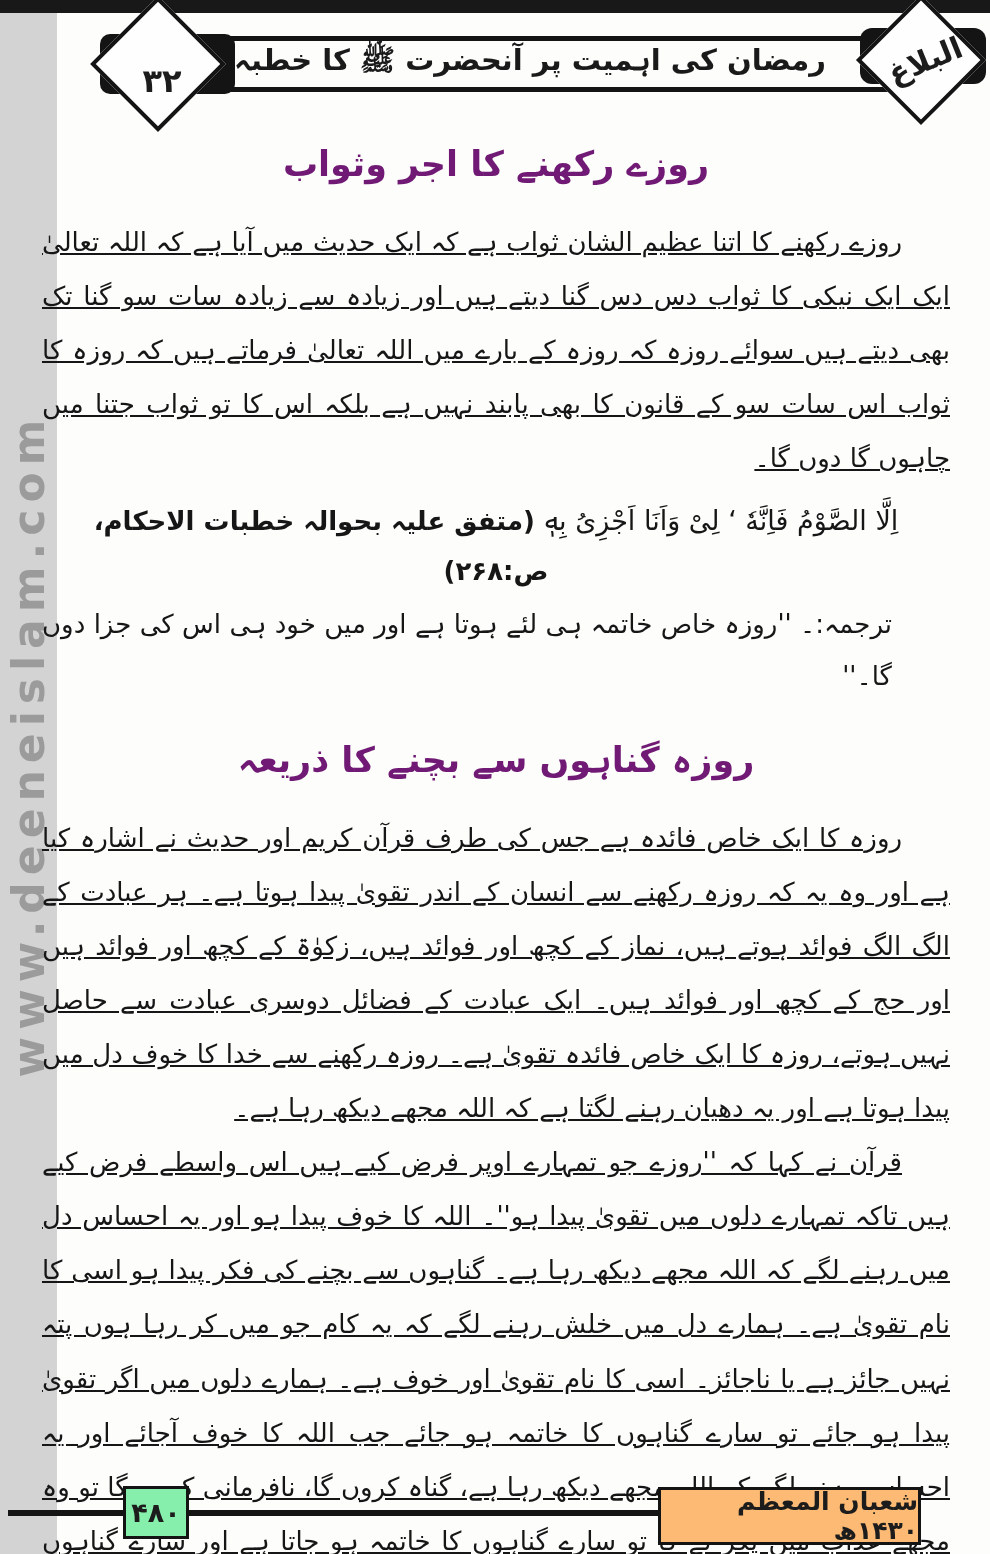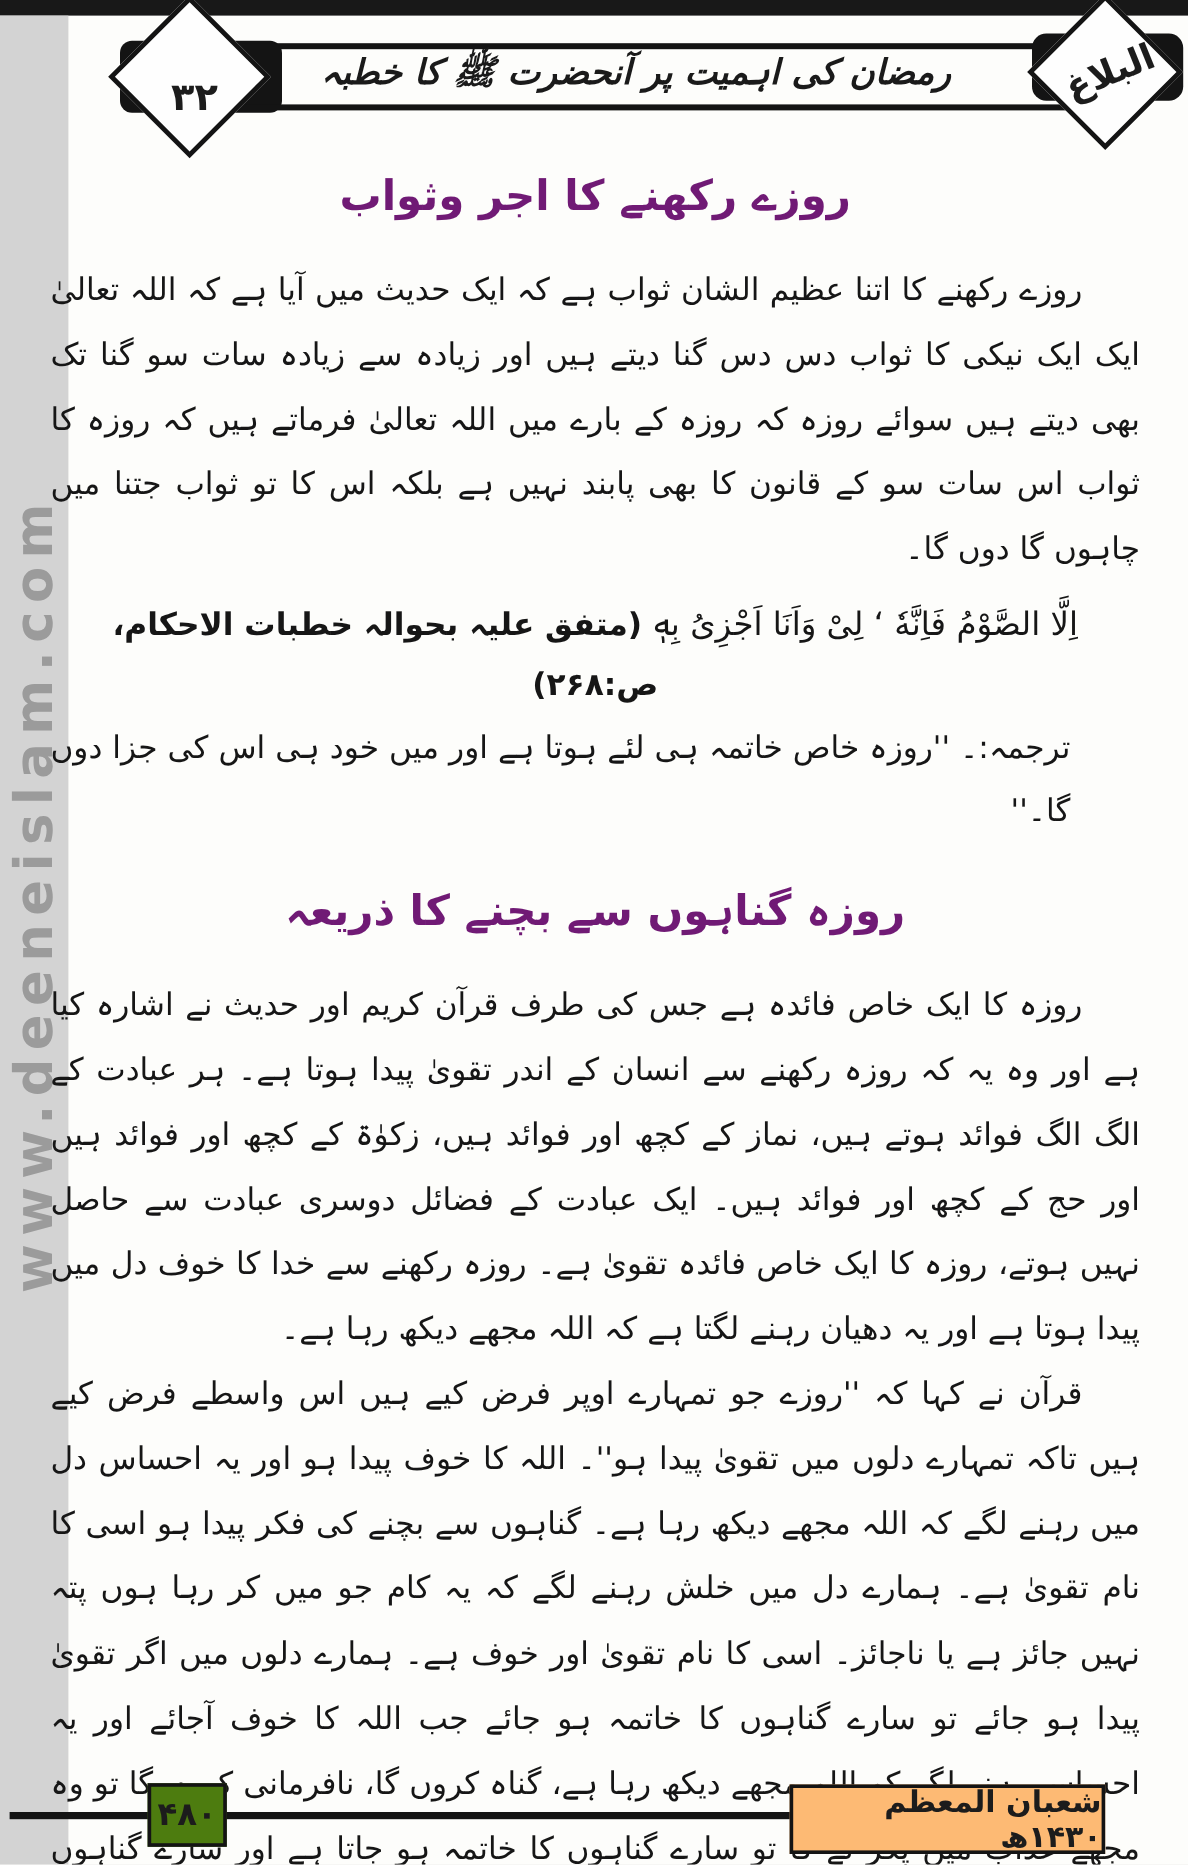--- a/index.html
+++ b/index.html
@@ -20,21 +20,21 @@
     transform:rotate(-90deg); transform-origin:center;
     font-size:44px; font-weight:bold; letter-spacing:7px;
     color:#9b9b9b; text-align:center; line-height:58px;
     direction:ltr; white-space:nowrap;
   }
 
   
   .hdr-band {
     position:absolute; left:150px; top:36px; width:760px; height:56px;
     border-top:5px solid #141414; border-bottom:5px solid #141414;
-    display:flex; align-items:center; justify-content:center;font-style:italic;
+    display:flex; align-items:center; justify-content:center;
   }
   .hdr-title { font-size:29px; font-weight:bold; color:#1a1a1a; white-space:nowrap; }
   .hdr-left-shadow {
     position:absolute; left:100px; top:34px; width:135px; height:60px;
     background:#141414; border-radius:10px;
   }
   .hdr-diamond {
     position:absolute; left:110px; top:16px; width:96px; height:96px;
     background:#fefefe; border:4px solid #141414; transform:rotate(45deg);
   }
@@ -57,38 +57,38 @@
     font-size:30px; font-weight:bold; transform:rotate(-22deg);
   }
 
   
   .body-block {
     position:absolute; top:106px; right:40px; left:42px; width:908px;
     font-size:26px; line-height:2.08; text-align:justify; text-align-last:right;
     color:#161616;
   }
   .para { margin:0; }
-  .para.indent { text-indent:48px; }
+  .para.indent { text-indent:48px;text-decoration:underline; }
   .sec-heading {
     font-size:35px; font-weight:bold; text-align:center; text-align-last:center;
     margin:22px 0 14px 0; color:#701a75;
   }
   .quote-line {
     text-align:center; text-align-last:center; margin:10px 0 2px 0;
     line-height:1.9;
   }
   .quote-arabic { font-size:27px; font-weight:normal; }
   .quote-ref { font-size:26px; font-weight:bold; }
   .trans-line { padding-right:58px; line-height:2.0; margin-bottom:4px; }
 
   
   .footer-line { position:absolute; left:8px; top:1510px; width:912px; height:6px; background:#141414; }
   .footer-pagebox {
     position:absolute; left:123px; top:1486px; width:66px; height:53px;
-    background:#4d7c0f; border:3px solid #141414;
+    background:#86efac; border:3px solid #141414;
     display:flex; align-items:center; justify-content:center;
     font-size:27px; font-weight:bold;
   }
   .footer-datebox {
     position:absolute; left:658px; top:1487px; width:263px; height:58px;
     background:#fdba74; border:3px solid #141414;
     display:flex; align-items:center; justify-content:center;
     font-size:25px; font-weight:bold;padding-left:36px;
   }
 </style>

